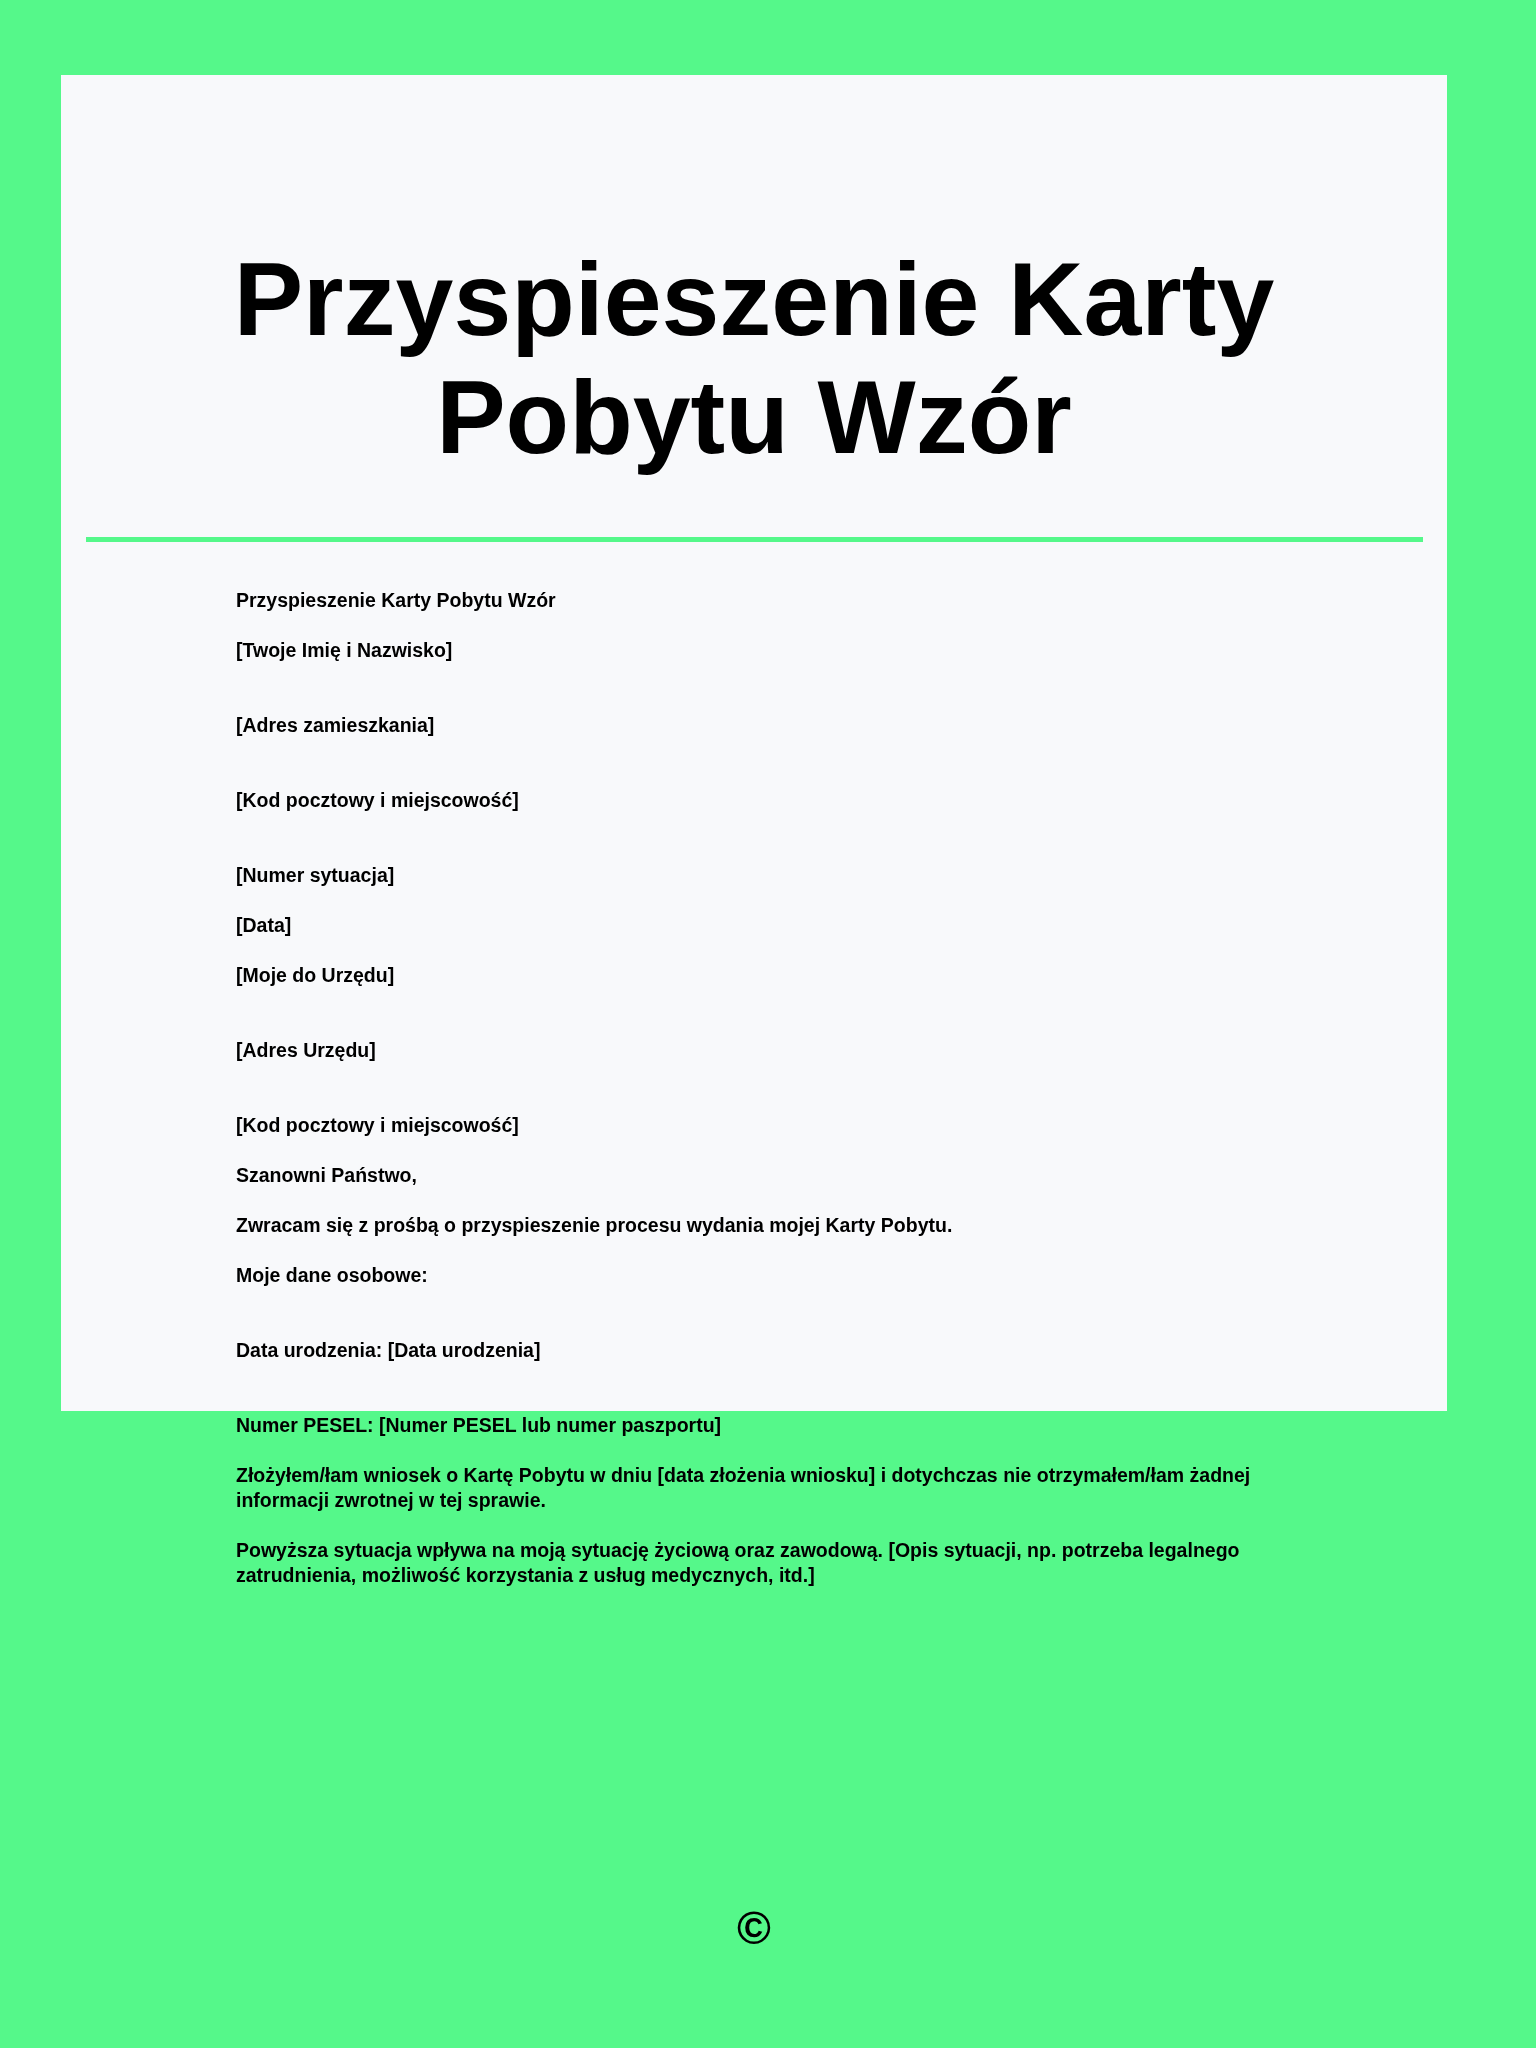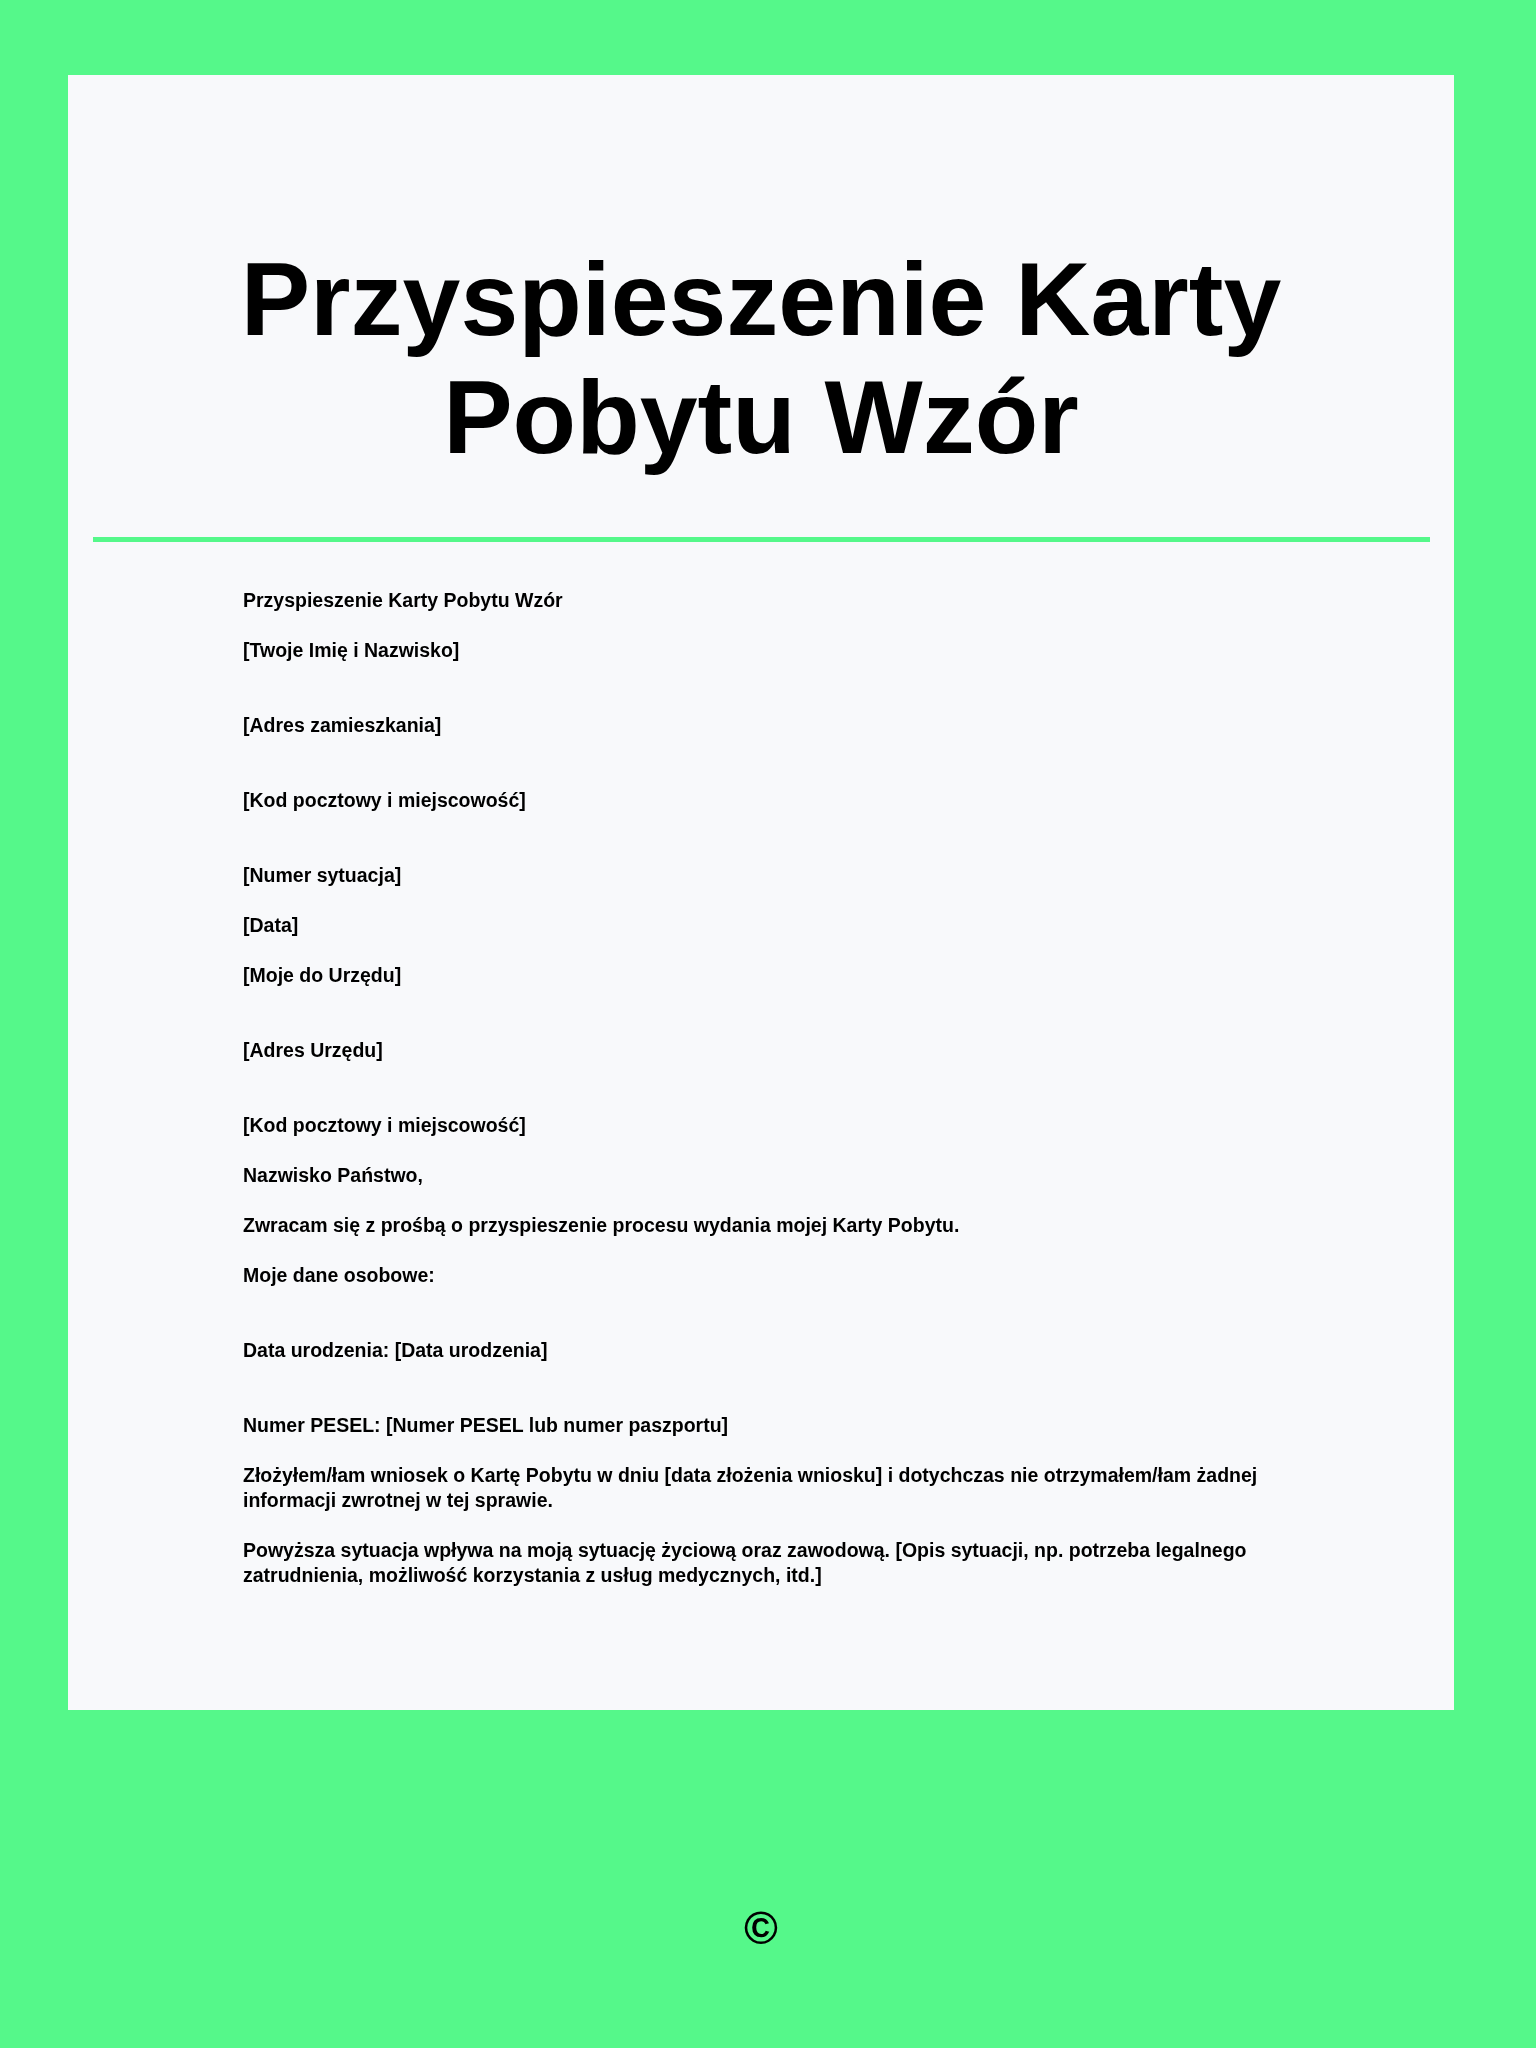--- a/index.html
+++ b/index.html
@@ -1,21 +1,21 @@
 <!DOCTYPE html>
 <html><head>
 <meta charset="utf-8">
 <style>
   html, body { margin:0; padding:0; }
   body {
     width:1536px; height:2048px; background:#55f88a; position:relative; overflow:hidden;
     font-family:"Liberation Sans", sans-serif;
   }
   .page {
-    position:absolute; left:68px; top:75px; width:1386px; height:1635px;
+    position:absolute; left:61px; top:75px; width:1386px; height:1336px;
     background:#f8f9fb;
   }
   .title {
     position:absolute; left:0; top:165px; width:1386px; text-align:center;
     font-size:104px; font-weight:bold; line-height:118px; color:#000; margin:0;
   }
   .rule {
     position:absolute; left:25px; top:462px; width:1337px; height:5px; background:#55f88a;
   }
   .body {
@@ -39,21 +39,21 @@
   <div class="body">
     <p>Przyspieszenie Karty Pobytu Wzór</p>
     <p class="gap1">[Twoje Imię i Nazwisko]</p>
     <p class="gap2">[Adres zamieszkania]</p>
     <p class="gap2">[Kod pocztowy i miejscowość]</p>
     <p class="gap2">[Numer sytuacja]</p>
     <p class="gap1">[Data]</p>
     <p class="gap1">[Moje do Urzędu]</p>
     <p class="gap2">[Adres Urzędu]</p>
     <p class="gap2">[Kod pocztowy i miejscowość]</p>
-    <p class="gap1">Nazwisko Państwo,</p>
+    <p class="gap1">Szanowni Państwo,</p>
     <p class="gap1">Zwracam się z prośbą o przyspieszenie procesu wydania mojej Karty Pobytu.</p>
     <p class="gap1">Moje dane osobowe:</p>
     <p class="gap2">Data urodzenia: [Data urodzenia]</p>
     <p class="gap2">Numer PESEL: [Numer PESEL lub numer paszportu]</p>
     <p class="gap1">Złożyłem/łam wniosek o Kartę Pobytu w dniu [data złożenia wniosku] i dotychczas nie otrzymałem/łam żadnej informacji zwrotnej w tej sprawie.</p>
     <p class="gap1">Powyższa sytuacja wpływa na moją sytuację życiową oraz zawodową. [Opis sytuacji, np. potrzeba legalnego zatrudnienia, możliwość korzystania z usług medycznych, itd.]</p>
   </div>
   <div class="copyright">©</div>
 </div>
 

